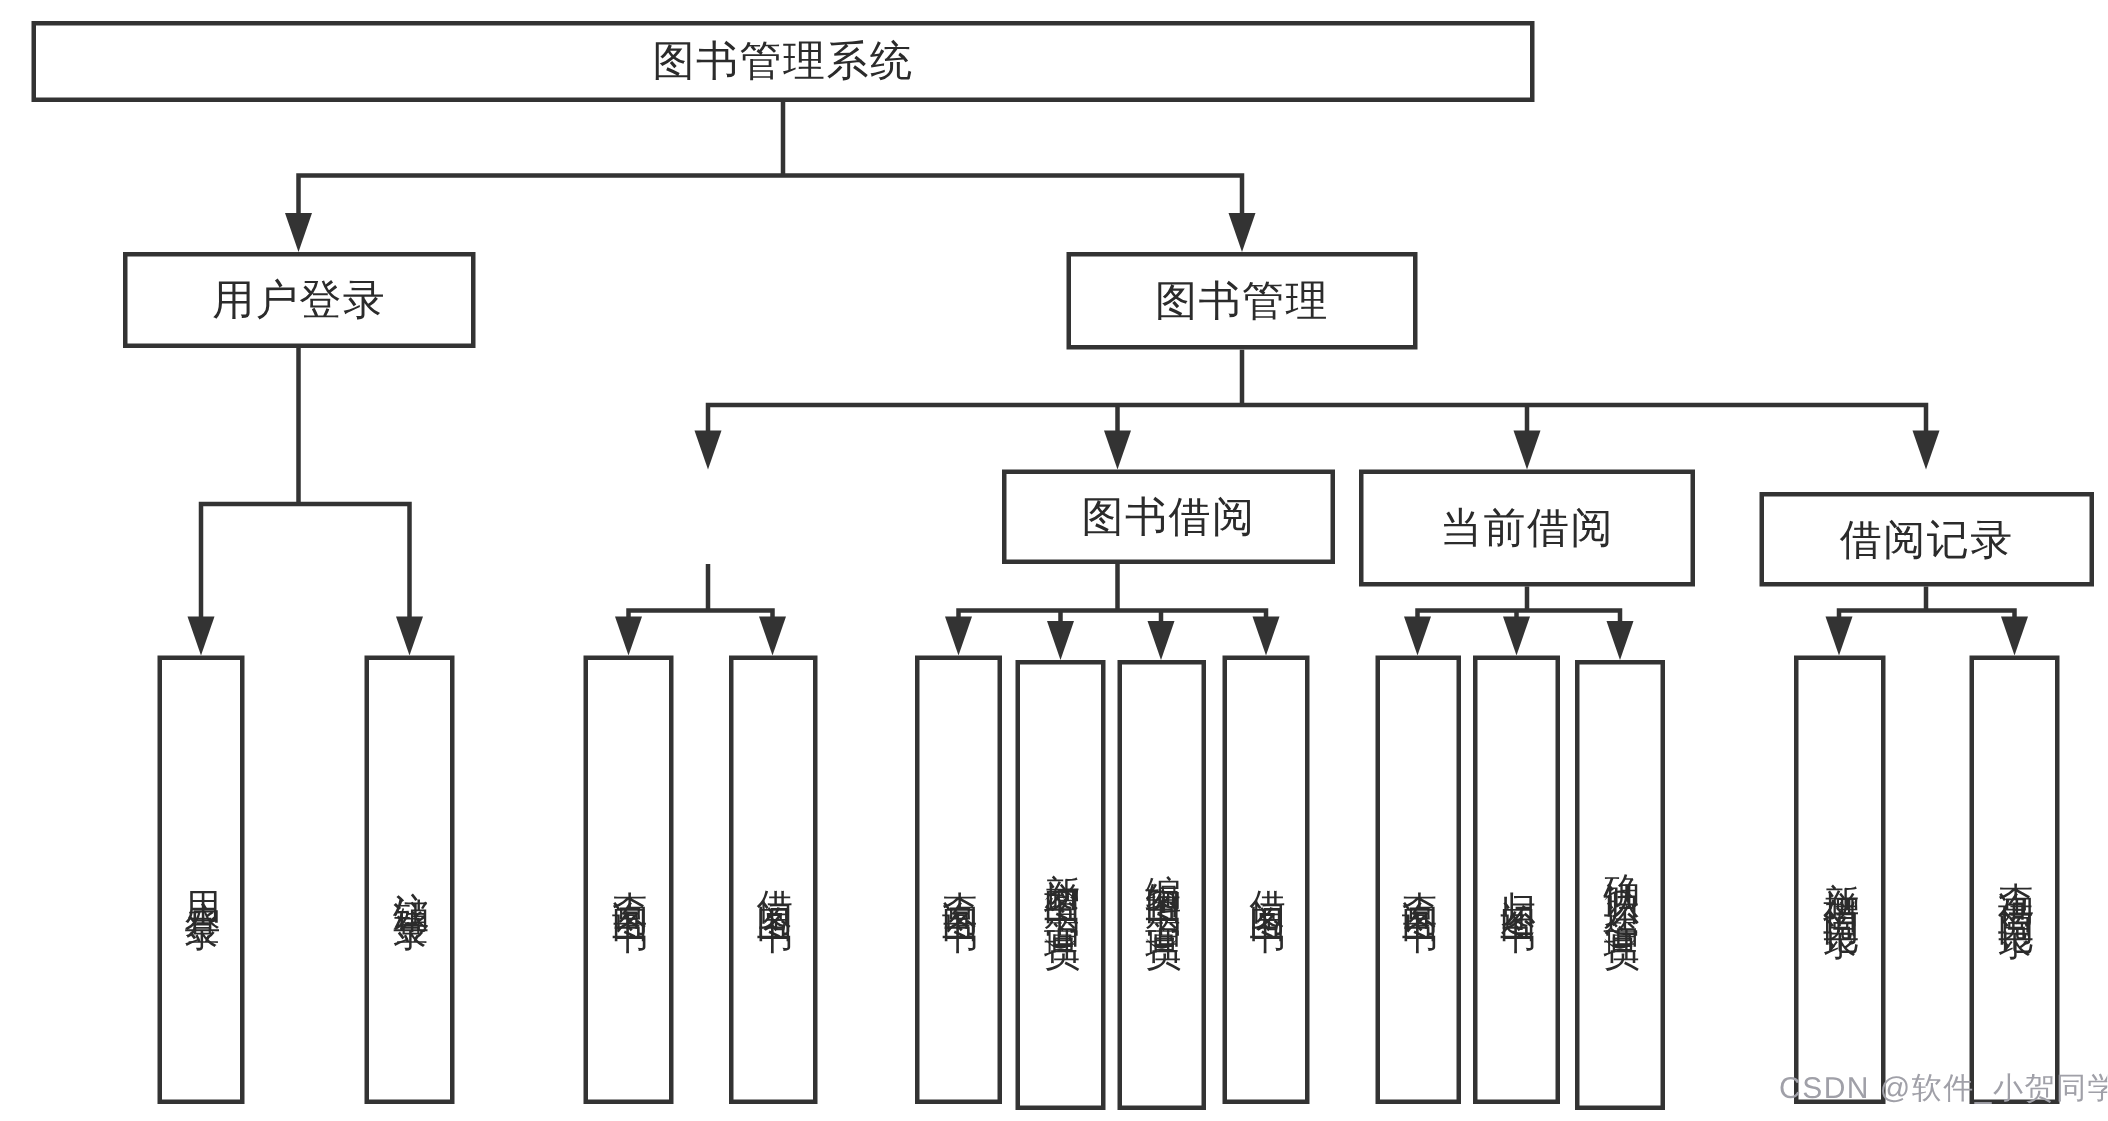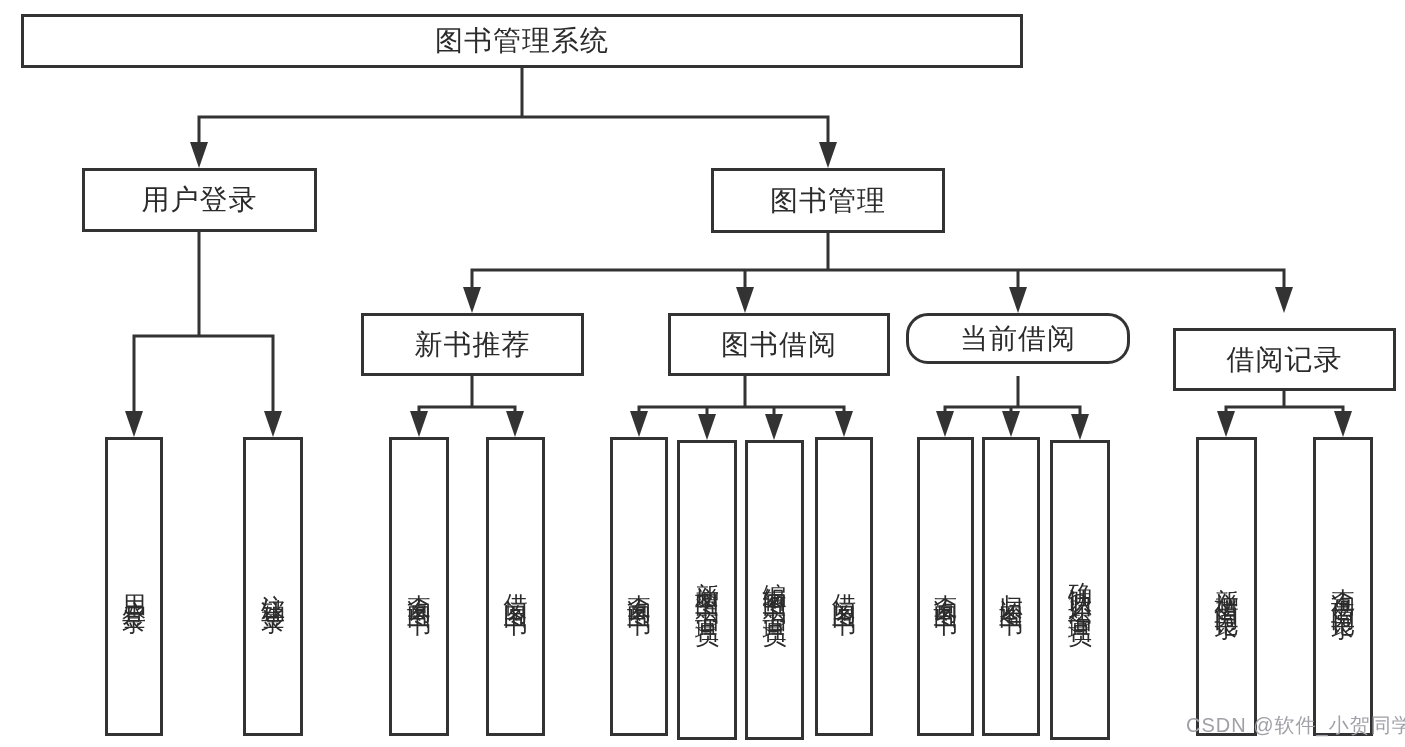--- a/index.html
+++ b/index.html
@@ -111,23 +111,22 @@
     <polygon points="1071,414 1089,414 1080,440"></polygon>
     <polygon points="1217,411 1235,411 1226,437"></polygon>
     <polygon points="1334,411 1352,411 1343,437"></polygon>
   </svg>
 
   <div class="node" style="left:21px; top:14px; width:1002px; height:54px;">图书管理系统</div>
 
   <div class="node" style="left:82px; top:168px; width:235px; height:64px;">用户登录</div>
   <div class="node" style="left:711px; top:168px; width:234px; height:65px;">图书管理</div>
 
-  <div class="node" style="left:361px; top:313px; width:223px; height:63px;">新书推荐</div>
   <div class="node" style="left:668px; top:313px; width:222px; height:63px;">图书借阅</div>
-  <div class="node" style="left:906px; top:313px; width:224px; height:51px;border-radius:22px;">当前借阅</div>
+  <div class="node" style="left:906px; top:313px; width:224px; height:78px;">当前借阅</div>
   <div class="node" style="left:1173px; top:313px; width:223px; height:63px;margin-top:15px;">借阅记录</div>
 
   <div class="node leaf" style="left:105px; top:437px; width:58px; height:299px;">用户登录</div>
   <div class="node leaf" style="left:243px; top:437px; width:60px; height:299px;">注销登录</div>
 
   <div class="node leaf" style="left:389px; top:437px; width:60px; height:299px;">查询图书</div>
   <div class="node leaf" style="left:486px; top:437px; width:59px; height:299px;">借阅图书</div>
 
   <div class="node leaf" style="left:610px; top:437px; width:58px; height:299px;">查询图书</div>
   <div class="node leaf" style="left:677px; top:440px; width:60px; height:300px;">新增图书（管理员）</div>

